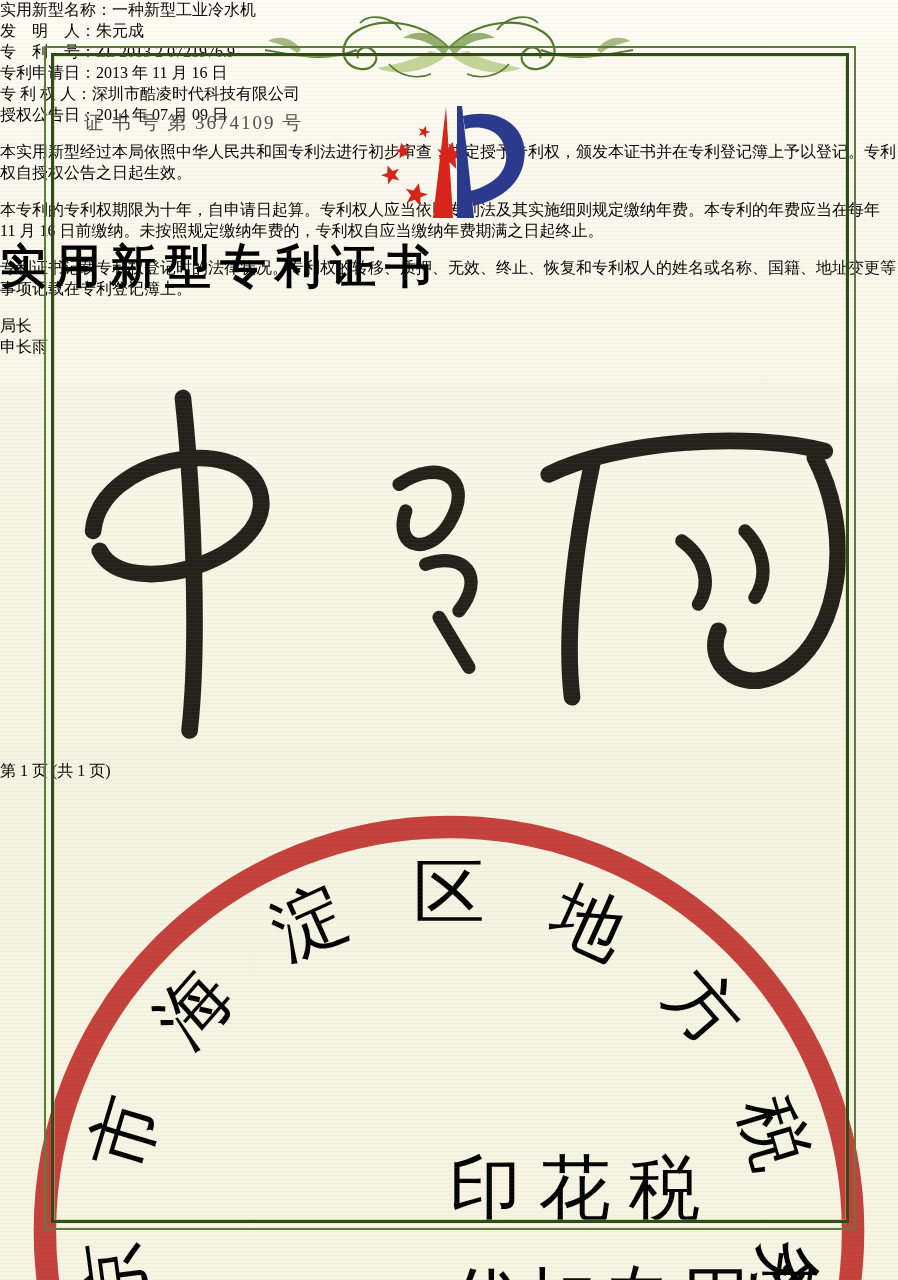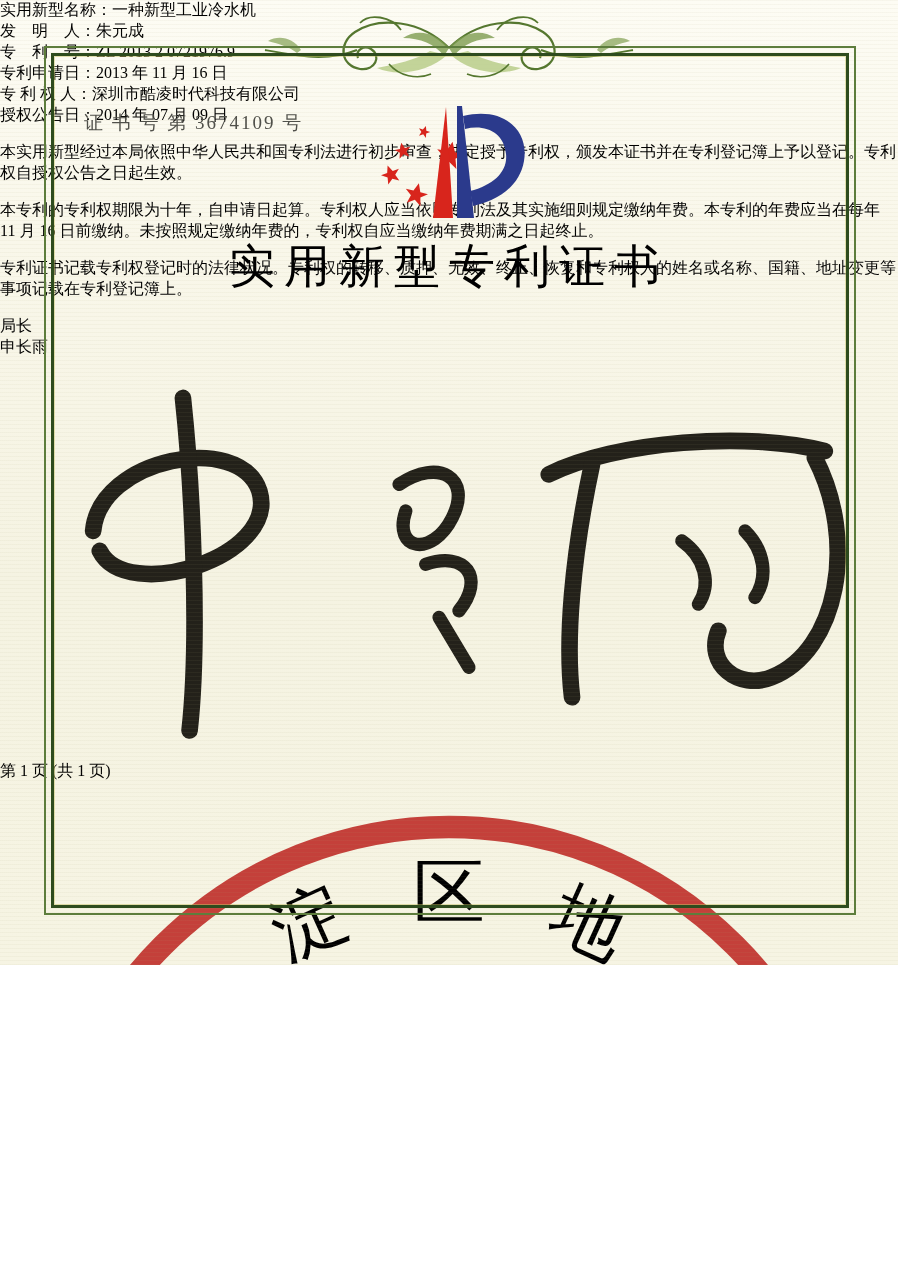--- a/index.html
+++ b/index.html
@@ -1,29 +1,29 @@
 <!DOCTYPE html>
 <html><head>
 <meta charset="utf-8">
 <style>
   html,body{margin:0;padding:0;}
   body{width:898px;height:1280px;background:#ffffff;font-family:"Liberation Serif","DejaVu Serif",serif;}
-  .page{position:relative;width:898px;height:965px;overflow:hidden;
+  .page{position:relative;width:898px;height:1280px;overflow:hidden;
     background:linear-gradient(180deg,#fdfcf4 0%,#f9f7ea 25%,#f5f3e2 60%,#f6f4e3 100%);}
   .page::before{content:"";position:absolute;inset:0;pointer-events:none;
     background:repeating-linear-gradient(0deg,rgba(170,165,120,0.07) 0 1px,transparent 1px 4px);}
   .border-outer{position:absolute;left:44px;right:42px;top:46px;bottom:50px;
     border:2px solid #5d7d3c;}
   .border-inner{position:absolute;left:51px;right:49px;top:53px;bottom:57px;
     border:3px solid #2e4c1e;box-shadow:inset 0 0 0 1px rgba(198,192,96,0.45);}
   .ornament{position:absolute;left:239px;top:4px;width:420px;height:92px;}
   .cert-number{position:absolute;left:84px;top:110px;font-size:19px;color:#50504a;letter-spacing:2px;}
   .logo{position:absolute;left:358px;top:94px;width:188px;height:138px;}
-  .doc-title{position:absolute;left:0;right:0;top:236px;text-align:center;font-size:46px;
-    font-weight:400;letter-spacing:9px;color:#28282"2;color:#28282a;}
+  .doc-title{position:absolute;left:0;right:0;top:236px;text-align:left;font-size:46px;
+    font-weight:700;letter-spacing:9px;color:#28282"2;color:#28282a;}
   .field-row{position:absolute;left:96px;font-size:20px;color:#45453d;letter-spacing:1px;white-space:nowrap;}
   .f0{top:366px}.f1{top:432px}.f2{top:497px}.f3{top:562px}.f4{top:629px}.f5{top:697px}
   .field-label{color:#4a4a42;}
   .field-value{color:#45453d;}
   .body-text{position:absolute;left:86px;right:62px;top:743px;font-size:16px;line-height:28px;
     color:#656556;text-align:justify;}
   .body-text p{margin:0;text-indent:2em;}
   .barcode{position:absolute;left:94px;top:972px;width:238px;height:37px;
     background:repeating-linear-gradient(90deg,#17140f 0 3px,#39342a 3px 4px,#17140f 4px 8px,#d9d4c2 8px 9px,#17140f 9px 14px,#2b271f 14px 16px);}
   .director-title{position:absolute;left:98px;top:1048px;font-size:19px;color:#3b3b33;letter-spacing:4px;font-family:"Liberation Sans","DejaVu Sans",sans-serif;}

